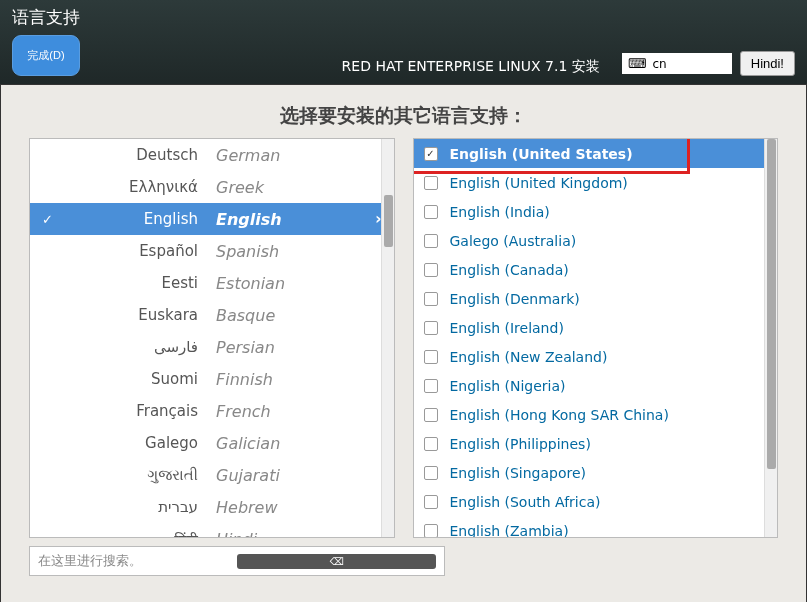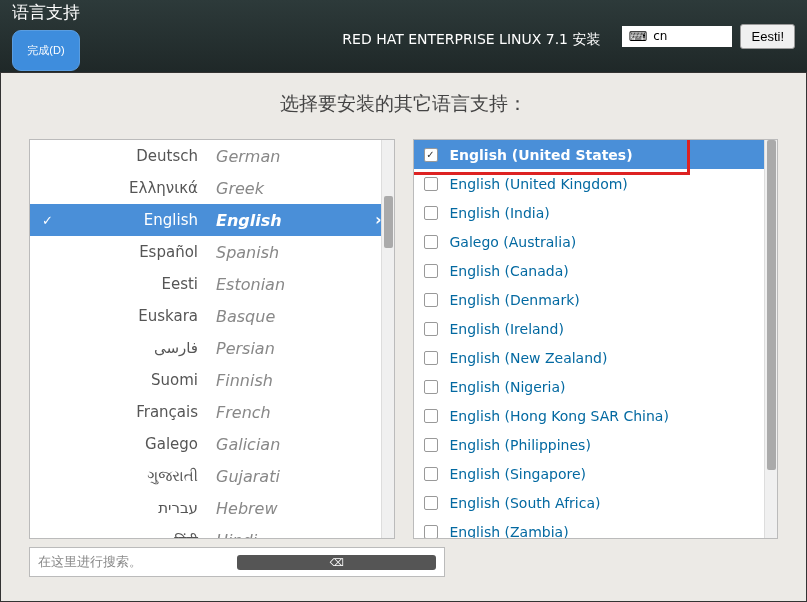--- a/index.html
+++ b/index.html
@@ -1,22 +1,22 @@
 <!DOCTYPE html>
 <html><head>
 <meta charset="utf-8">
 <style>
 * { box-sizing: border-box; margin: 0; padding: 0; }
 body { font-family: "DejaVu Sans", "Noto Sans", sans-serif; background: #000; width: 807px; height: 602px; overflow: hidden; }
 
 .header {
   background: linear-gradient(to bottom, #2d3a3a 0%, #1f2828 100%);
-  height: 72px;
-  display: flex;
-  align-items: center;
+  height: 84px;
+  display: flex;
+  align-items: flex-end;
   padding: 8px 12px;
   color: #fff;
   position: relative;
 }
 .header-left { display: flex; flex-direction: column; gap: 6px; }
 .header-title { font-size: 17px; font-weight: normal; }
 .done-btn {
   background: #3e8ddd;
   border: 1px solid #5a9de0;
   color: #fff;
@@ -57,22 +57,22 @@
 .main {
   background: #eceae6;
   height: 530px;
   padding: 18px 28px;
   border: 1px solid #333;
 }
 .page-title {
   text-align: center;
   font-size: 19px;
   color: #444;
-  margin-bottom: 22px;
-  font-weight: normal;
+  margin-bottom: 9px;
+  font-weight: bold;
 }
 
 .columns {
   display: flex;
   gap: 18px;
   height: 400px;
 }
 .col {
   background: #fff;
   border: 1px solid #bbb;
@@ -222,21 +222,21 @@
     <div class="header-title">语言支持</div>
     <button class="done-btn">完成(D)</button>
   </div>
   <div class="header-right">
     <div class="header-subtitle">RED HAT ENTERPRISE LINUX 7.1 安装</div>
     <div class="header-controls">
       <div class="keyboard-indicator">
         <span class="kb-icon">⌨</span>
         <span>cn</span>
       </div>
-      <button class="help-btn">Eesti!</button>
+      <button class="help-btn">Hindi!</button>
     </div>
   </div>
 </div>
 
 <div class="main">
   <div class="page-title">选择要安装的其它语言支持：</div>
 
   <div class="columns">
     <div class="col">
       <div class="lang-list" id="lang-list">

